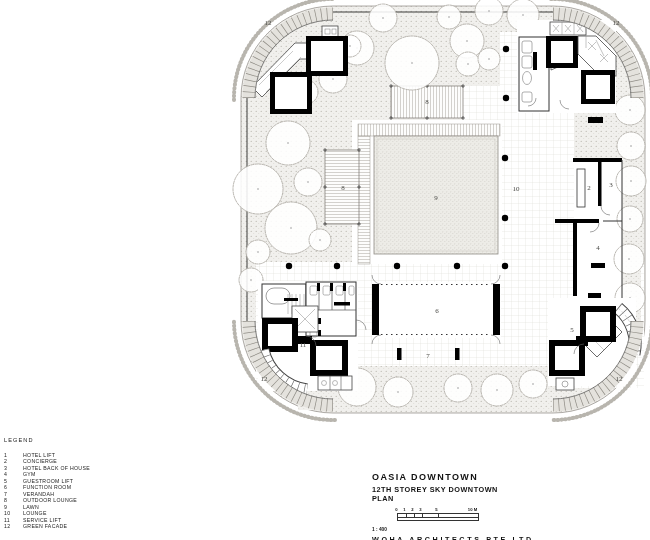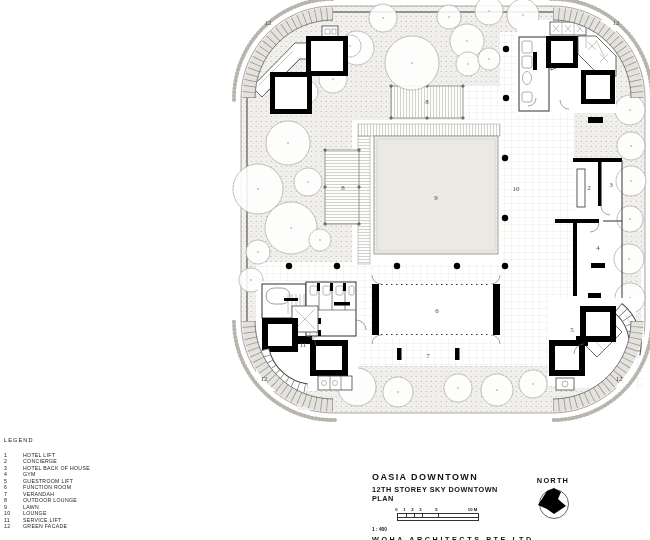--- a/index.html
+++ b/index.html
@@ -406,21 +406,14 @@
           <i style="left:40px"></i>
       </div>
       <div class="tb-bar2"></div>
     </div>
     <div class="tb-ratio">1 : 400</div>
     <div class="tb-firm">WOHA ARCHITECTS PTE LTD</div>
     <div class="tb-date">APRIL 2016</div>
 
   </div>
 
-  <div id="north">
-    <div class="n-label">NORTH</div>
-    <svg width="50" height="40" viewBox="0 0 50 40">
-      <circle cx="26" cy="19" r="14.5" fill="none" stroke="#555" stroke-width="0.9"></circle>
-      <polygon points="10,20 19,6 26,3 33,7 30,14 38,21 26,29 19,24" fill="#000"></polygon>
-    </svg>
-  </div>
 
 </div>
 
 </body></html>

